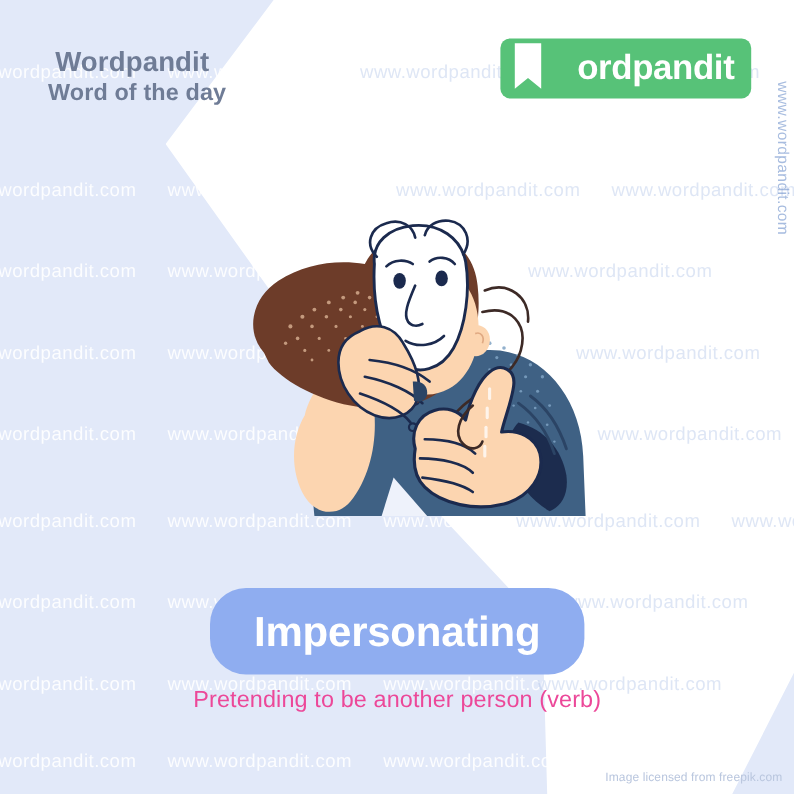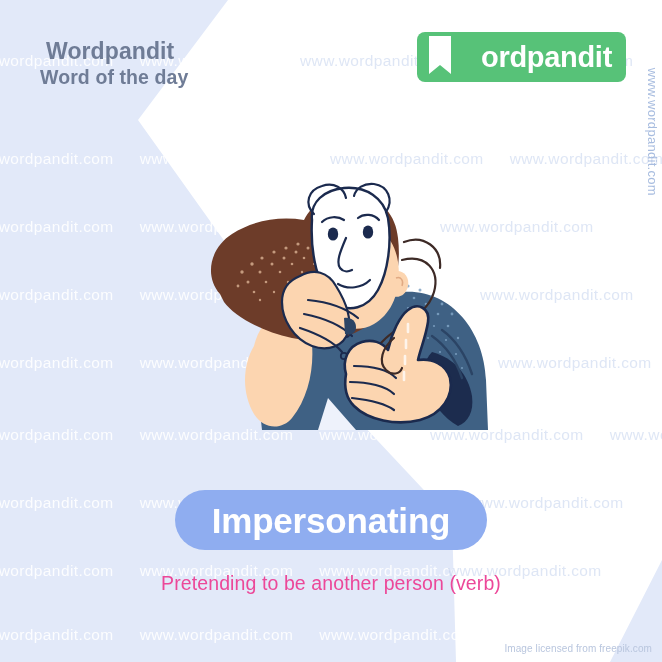--- a/index.html
+++ b/index.html
@@ -76,21 +76,21 @@
     letter-spacing:-.3px; margin-left:-2px; line-height:1;
   }
 
   
   .illu { position:absolute; left:196px; top:168px; width:300px; height:262px; }
   .illu svg { display:block; width:300px; height:262px; overflow:visible; }
 
   
   .pill {
     position:absolute; left:175px; top:490px;
-    width:312px; height:60px;
+    width:312px; height:72px;
     background:#8fadf0;
     border-radius:30px;
     display:flex; align-items:center; justify-content:center;
   }
   .pill-text {
     color:#ffffff; font-size:35px; font-weight:bold;
     letter-spacing:-.2px; line-height:1;
   }
 
   

